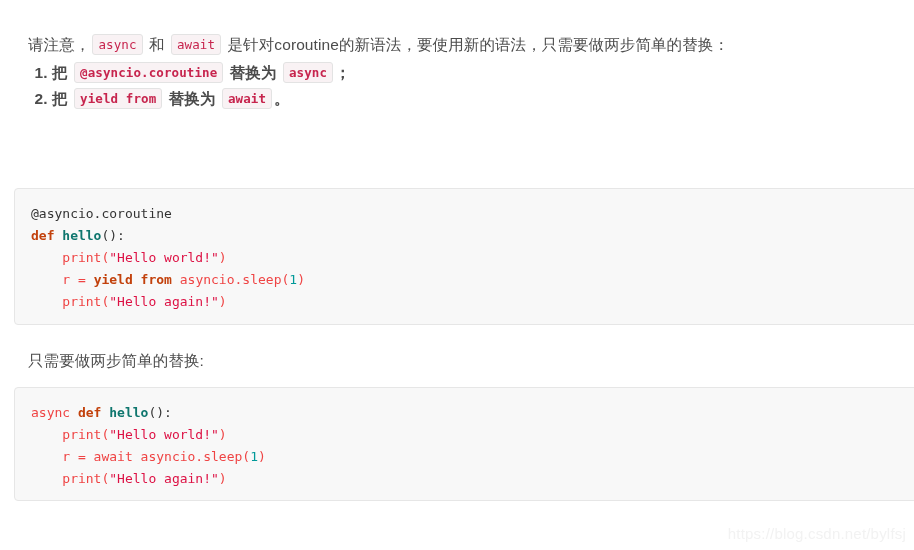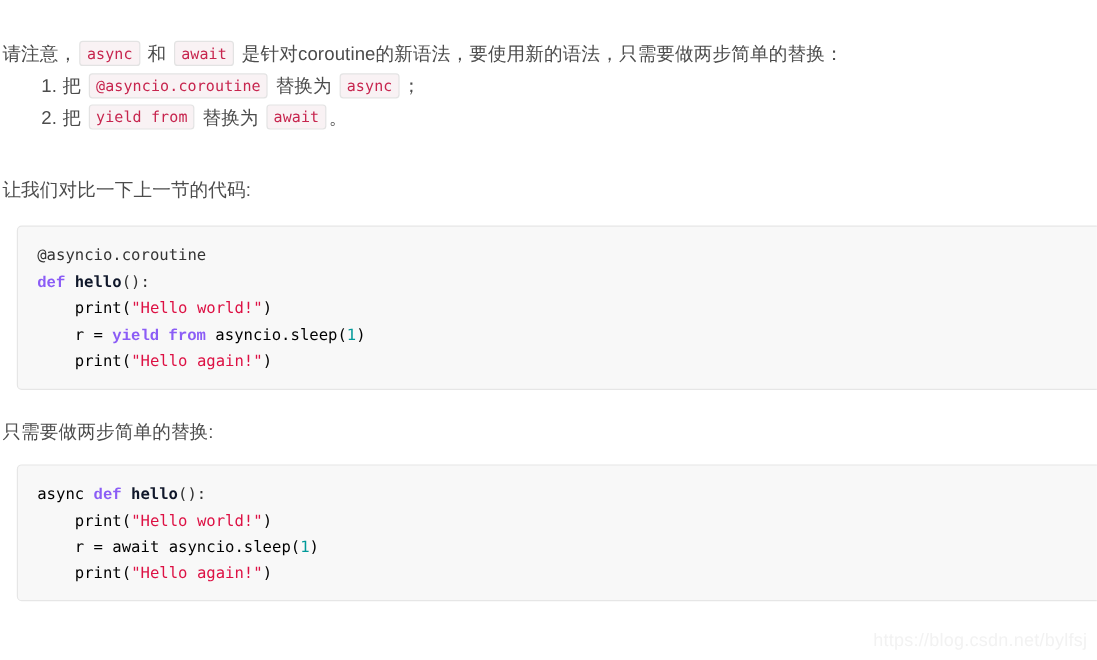--- a/index.html
+++ b/index.html
@@ -19,21 +19,21 @@
   .page {
     position: relative;
     width: 914px;
     height: 550px;
     box-sizing: border-box;
   }
 
   
   .para {
     position: absolute;
-    left: 2px;
+    left: 28px;
     font-size: 15.5px;
     line-height: 22px;
     color: #4c4c4c;
     white-space: nowrap;
     letter-spacing: 0.1px;
   }
   .para-intro  { top: 18px; }
   .para-compare{ top: 132px; }
   .para-rewrite{ top: 334px; }
   .para-rest   { top: 510px; }
@@ -62,20 +62,21 @@
     margin: 0;
     padding: 0 0 0 38px;
     list-style: decimal;
     font-size: 15.5px;
     color: #4c4c4c;
   }
   .olist li {
     line-height: 26px;
     white-space: nowrap;
     letter-spacing: 0.1px;
+    font-weight: bold;
   }
 
   
   .codeblock {
     position: absolute;
     left: 14px;
     width: 930px;               
     box-sizing: border-box;
     background: #f8f8f8;
     border: 1px solid #e6e6e6;
@@ -86,24 +87,24 @@
     line-height: 22px;
     color: #333333;
     overflow: hidden;
   }
   .codeblock-1 { top: 175px; height: 137px; }
   .codeblock-2 { top: 374px; height: 114px; }
 
   .cline { white-space: pre; }
 
   
-  .tok-plain   { color: #000000; }
+  .tok-plain   { color: #ef4444; }
   .tok-dec     { color: #333333; }
-  .tok-kw      { color: #8b5cf6; font-weight: bold; font-family: Liberation Mono, monospace; }
-  .tok-fn      { color: #0f172a; font-weight: bold; }
+  .tok-kw      { color: #c2410c; font-weight: bold; }
+  .tok-fn      { color: #0f766e; font-weight: bold; }
   .tok-str     { color: #d14; }
   .tok-num     { color: #099; }
   .tok-punc    { color: #333333; }
 
   
   .watermark {
     position: absolute;
     right: 8px;
     bottom: 8px;
     font-family: "Liberation Sans", "DejaVu Sans", sans-serif;
@@ -125,21 +126,20 @@
 
   <ol class="olist">
     <li>
       <span>把 </span><code class="icode">@asyncio.coroutine</code><span> 替换为 </span><code class="icode">async</code><span>；</span>
     </li>
     <li>
       <span>把 </span><code class="icode">yield from</code><span> 替换为 </span><code class="icode">await</code><span>。</span>
     </li>
   </ol>
 
-  <p class="para para-compare">让我们对比一下上一节的代码:</p>
 
   <pre class="codeblock codeblock-1"><div class="cline"><span class="tok-dec">@asyncio.coroutine</span></div><div class="cline"><span class="tok-kw">def</span><span class="tok-plain"> </span><span class="tok-fn">hello</span><span class="tok-punc">():</span></div><div class="cline"><span class="tok-plain">    print(</span><span class="tok-str">"Hello world!"</span><span class="tok-plain">)</span></div><div class="cline"><span class="tok-plain">    r = </span><span class="tok-kw">yield from</span><span class="tok-plain"> asyncio.sleep(</span><span class="tok-num">1</span><span class="tok-plain">)</span></div><div class="cline"><span class="tok-plain">    print(</span><span class="tok-str">"Hello again!"</span><span class="tok-plain">)</span></div></pre>
 
   <p class="para para-rewrite">只需要做两步简单的替换:</p>
 
   <pre class="codeblock codeblock-2"><div class="cline"><span class="tok-plain">async </span><span class="tok-kw">def</span><span class="tok-plain"> </span><span class="tok-fn">hello</span><span class="tok-punc">():</span></div><div class="cline"><span class="tok-plain">    print(</span><span class="tok-str">"Hello world!"</span><span class="tok-plain">)</span></div><div class="cline"><span class="tok-plain">    r = await asyncio.sleep(</span><span class="tok-num">1</span><span class="tok-plain">)</span></div><div class="cline"><span class="tok-plain">    print(</span><span class="tok-str">"Hello again!"</span><span class="tok-plain">)</span></div></pre>
 
 
   <div class="watermark">https://blog.csdn.net/bylfsj</div>
 

